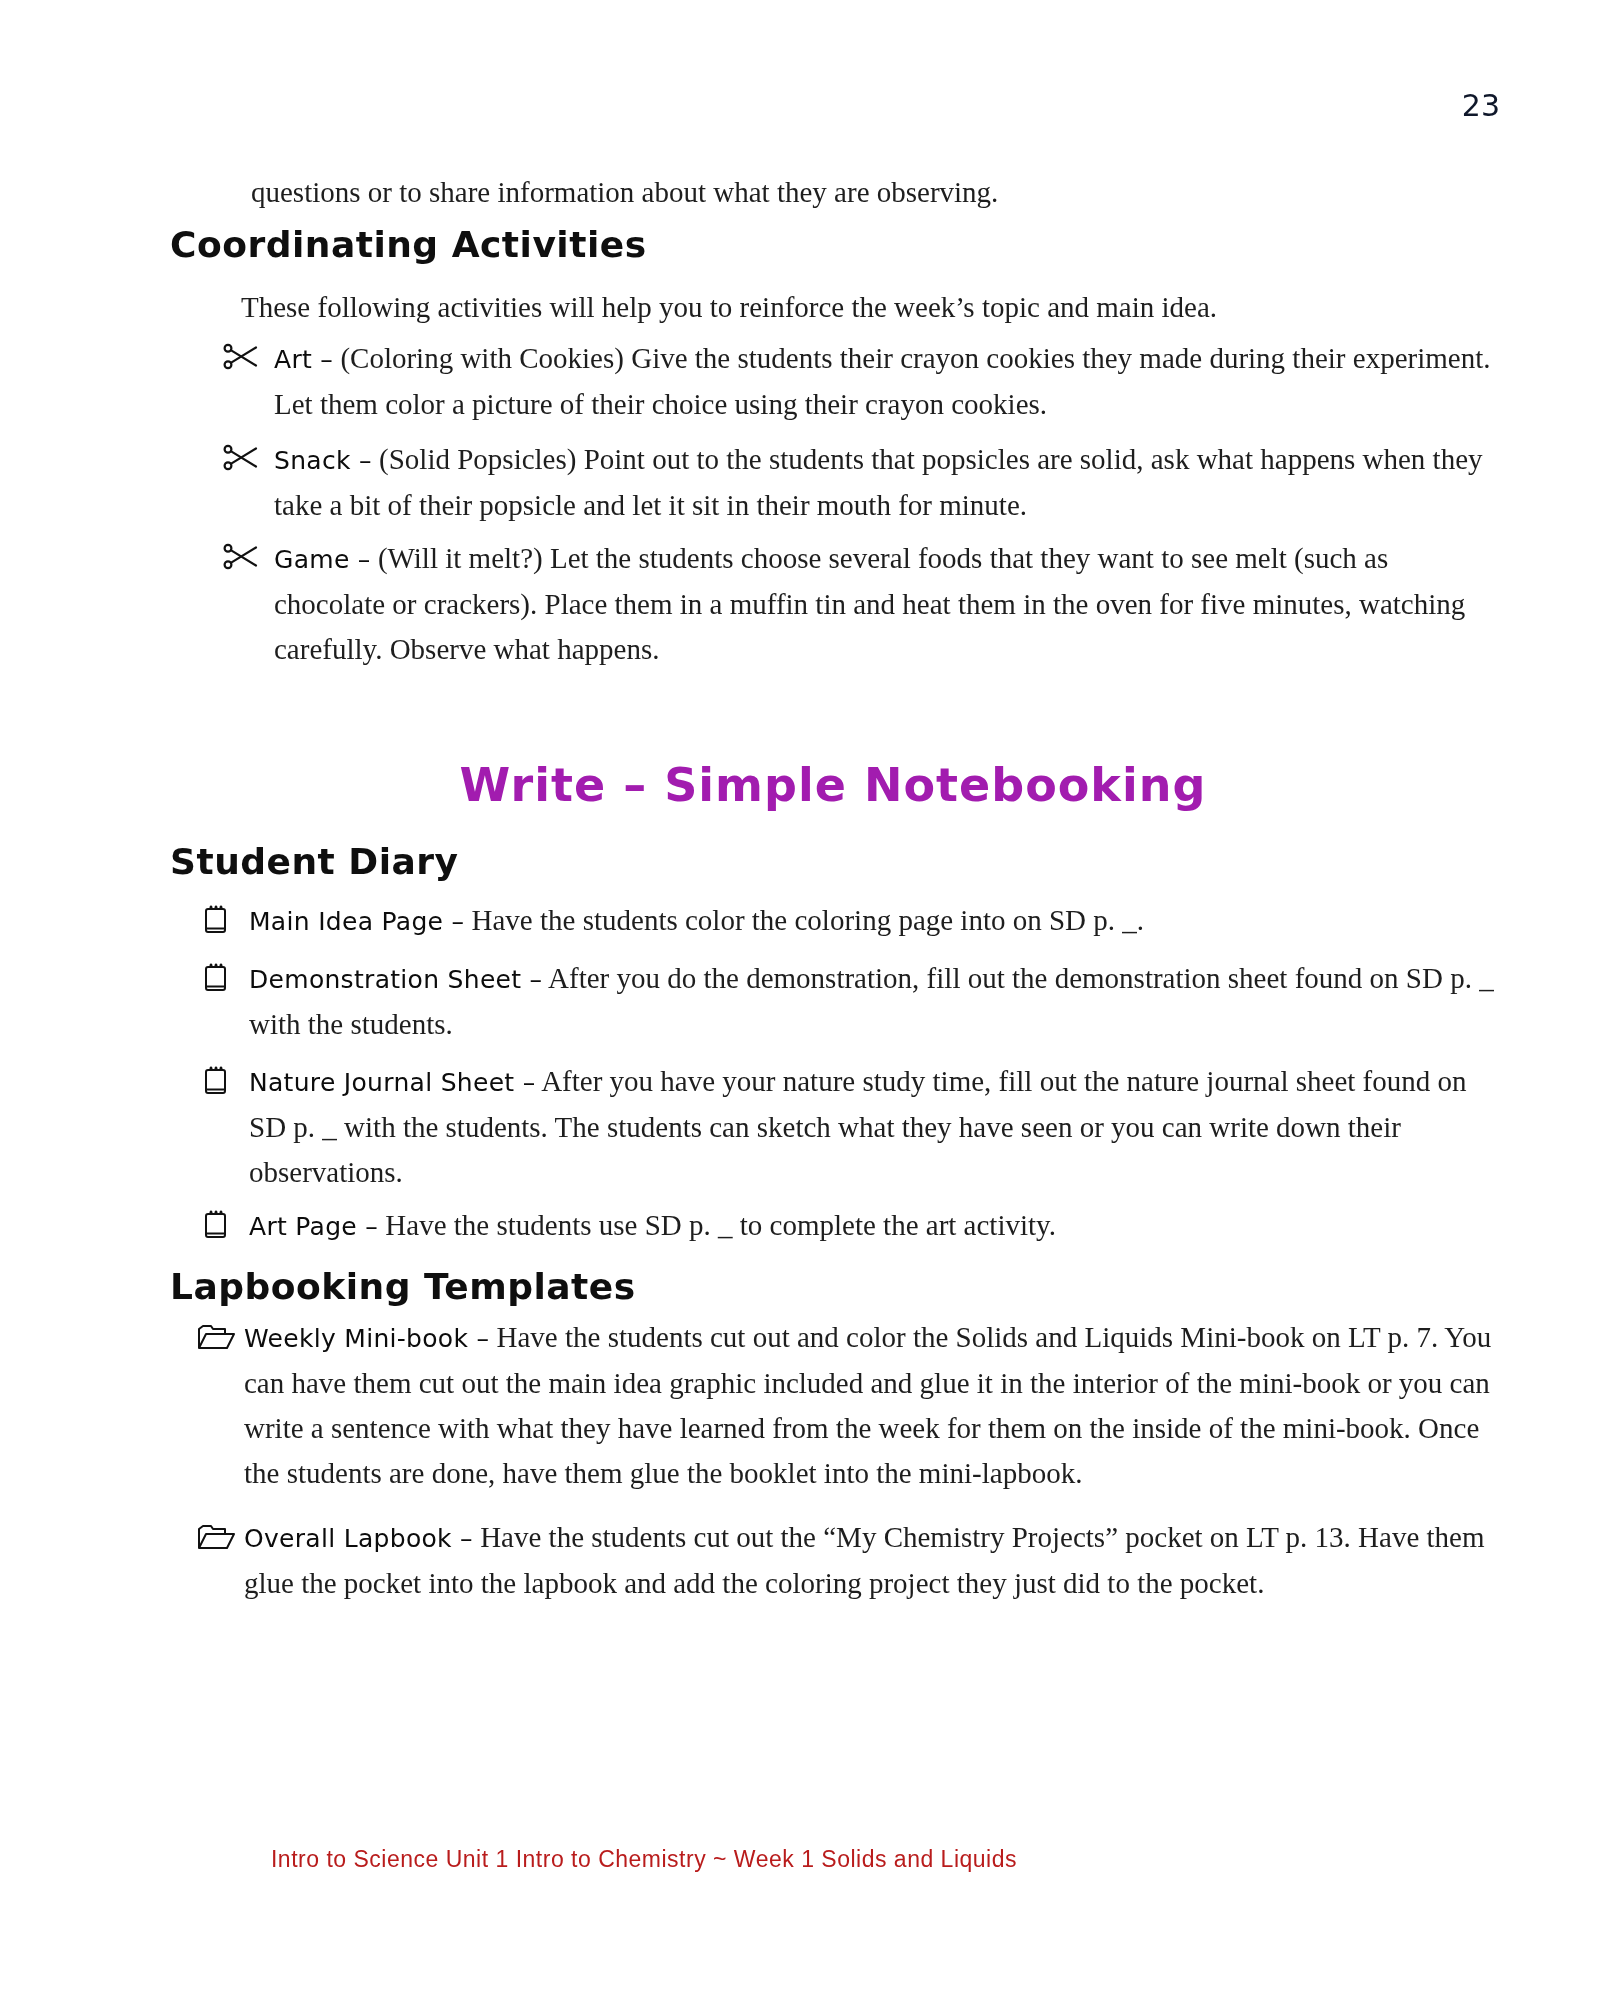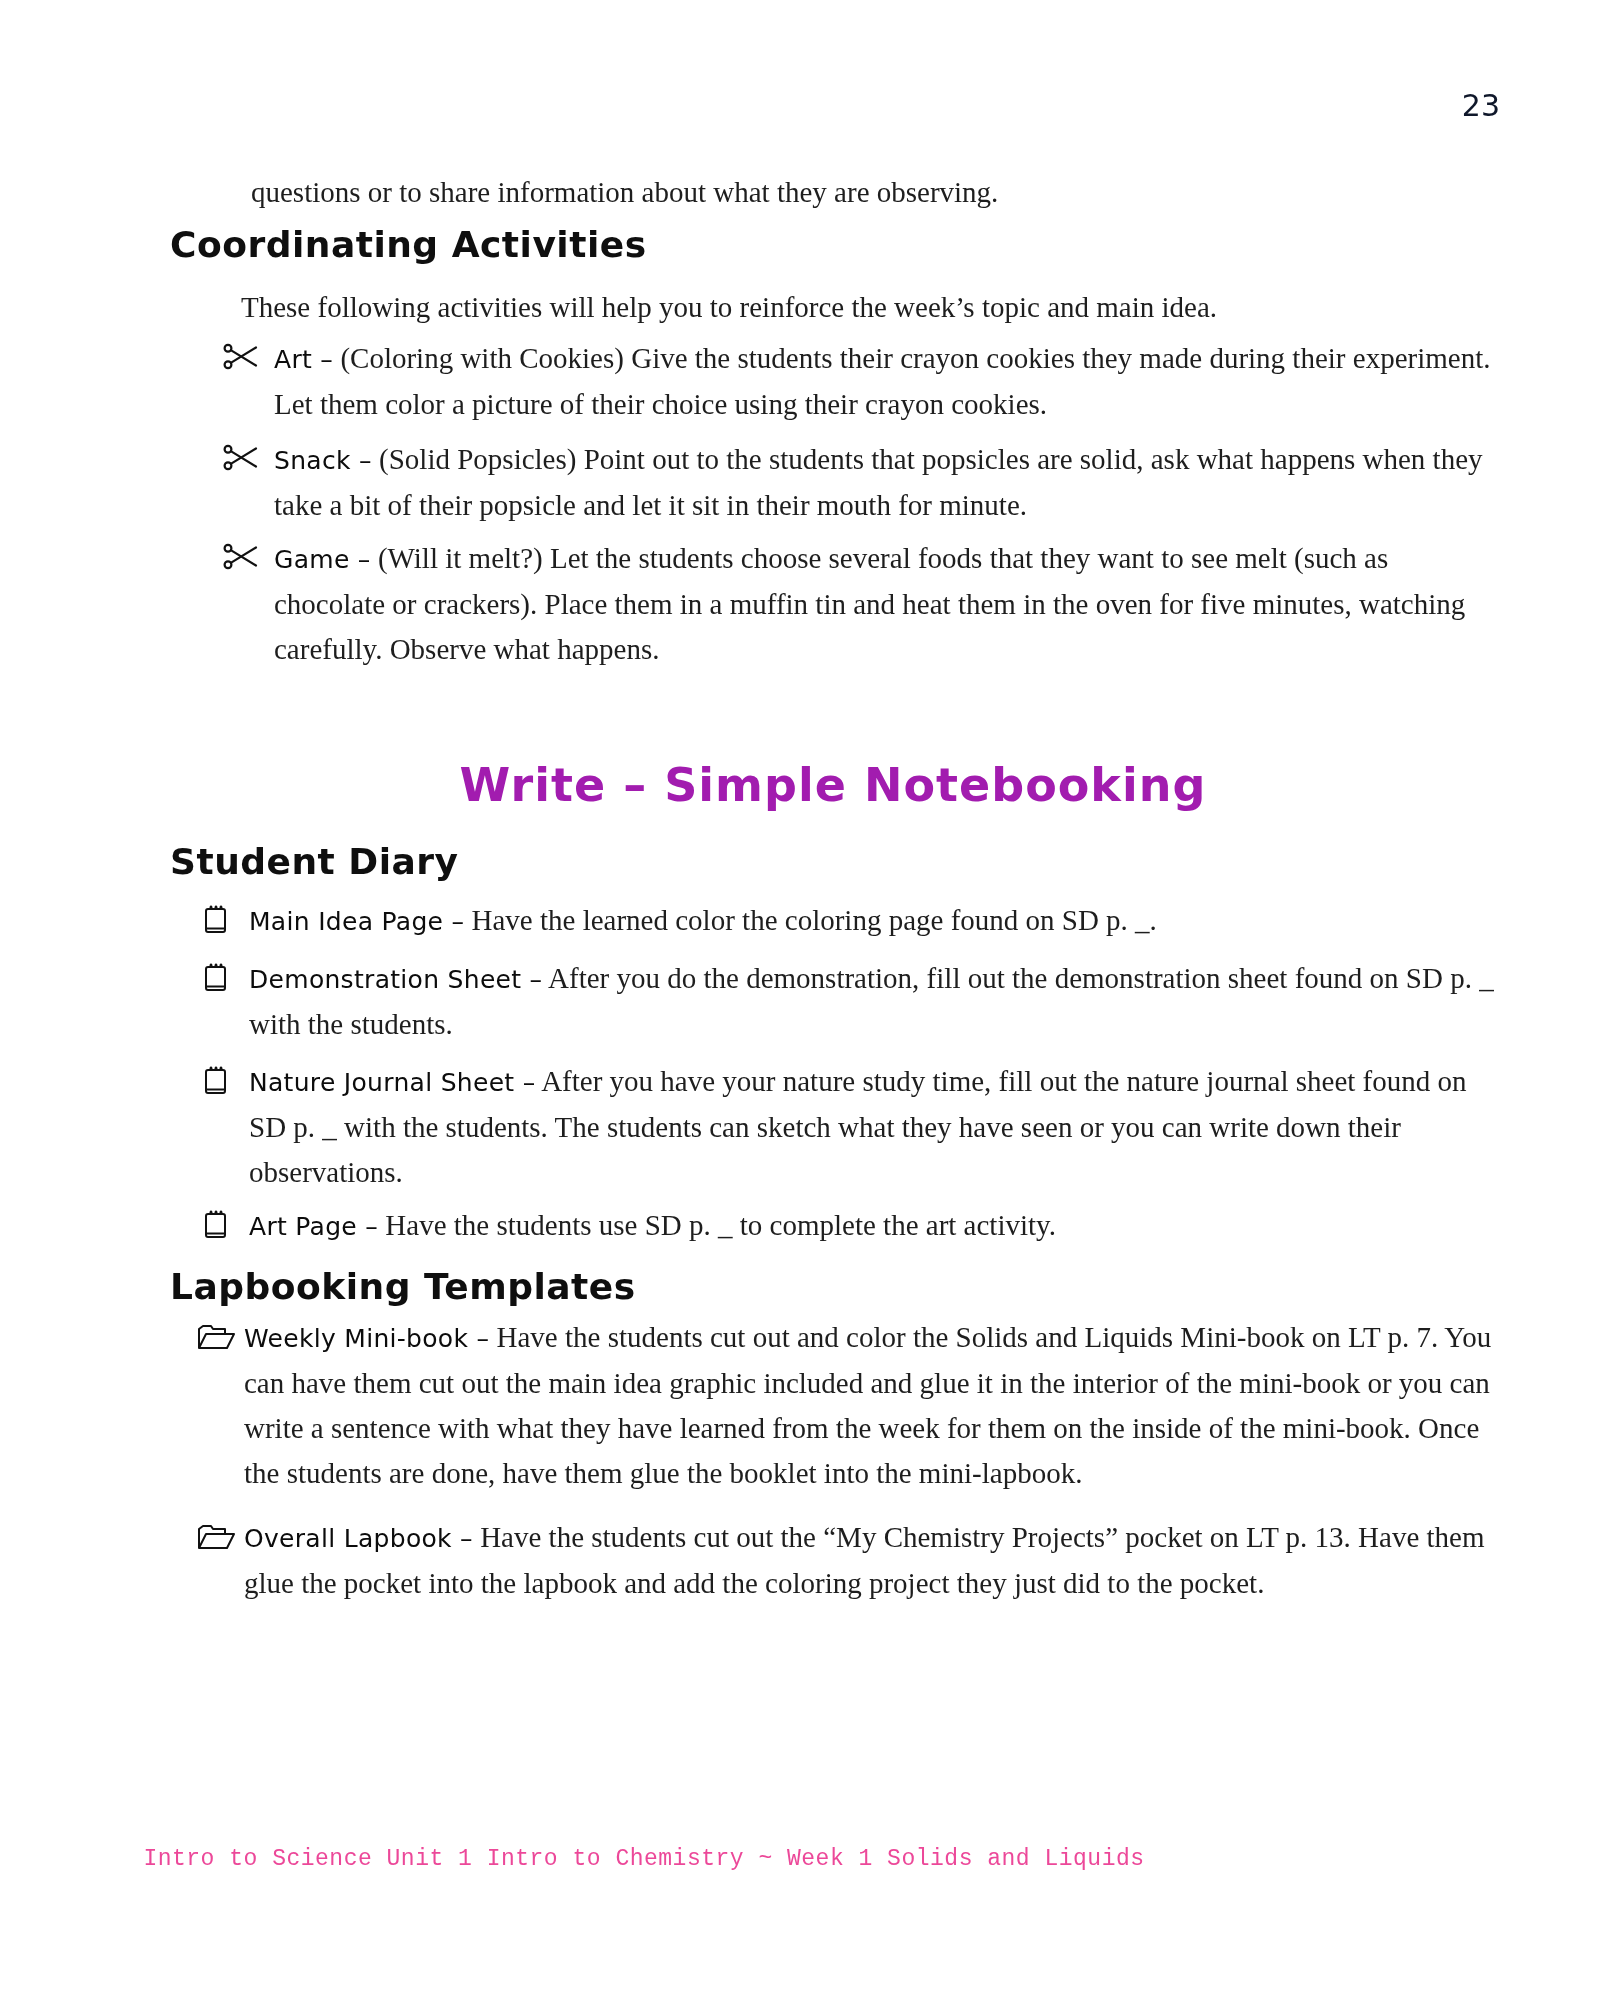--- a/index.html
+++ b/index.html
@@ -96,24 +96,24 @@
   }
   #student-diary-heading { margin-top: 20px; }
   #lapbooking-heading { margin-top: 10px; }
 
   .footer {
     position: absolute;
     left: 0;
     top: 1846px;
     width: 1288px;
     text-align: center;
-    font-family: Liberation Mono, monospace;
+    font-family: Liberation Sans, sans-serif;
     font-size: 23px;
     letter-spacing: 0.5px;
-    color: #ec4899;
+    color: #b91c1c;
   }
   svg { display: block; }
 </style>
 </head>
 <body>
 
 <div class="page">
 
   <div class="page-number">23</div>
 
@@ -178,21 +178,21 @@
         <g fill="none" stroke="#111" stroke-width="2">
           <rect x="3" y="7" width="19" height="23" rx="2"></rect>
           <line x1="3" y1="26.5" x2="22" y2="26.5"></line>
           <path d="M7.5 7 C6.5 3.5 9.5 3.5 8.5 7" stroke-width="1.6"></path>
           <path d="M12.5 7 C11.5 3.5 14.5 3.5 13.5 7" stroke-width="1.6"></path>
           <path d="M17.5 7 C16.5 3.5 19.5 3.5 18.5 7" stroke-width="1.6"></path>
         </g>
       </svg>
     </span>
     <span class="bullet-label">Main Idea Page –</span>
-    <span>Have the learned color the coloring page found on SD p. _.</span>
+    <span>Have the students color the coloring page into on SD p. _.</span>
   </div>
 
   <div class="bullet diary demo body-text">
     <span class="icon">
       <svg width="25" height="34" viewBox="0 0 25 34">
         <g fill="none" stroke="#111" stroke-width="2">
           <rect x="3" y="7" width="19" height="23" rx="2"></rect>
           <line x1="3" y1="26.5" x2="22" y2="26.5"></line>
           <path d="M7.5 7 C6.5 3.5 9.5 3.5 8.5 7" stroke-width="1.6"></path>
           <path d="M12.5 7 C11.5 3.5 14.5 3.5 13.5 7" stroke-width="1.6"></path>

